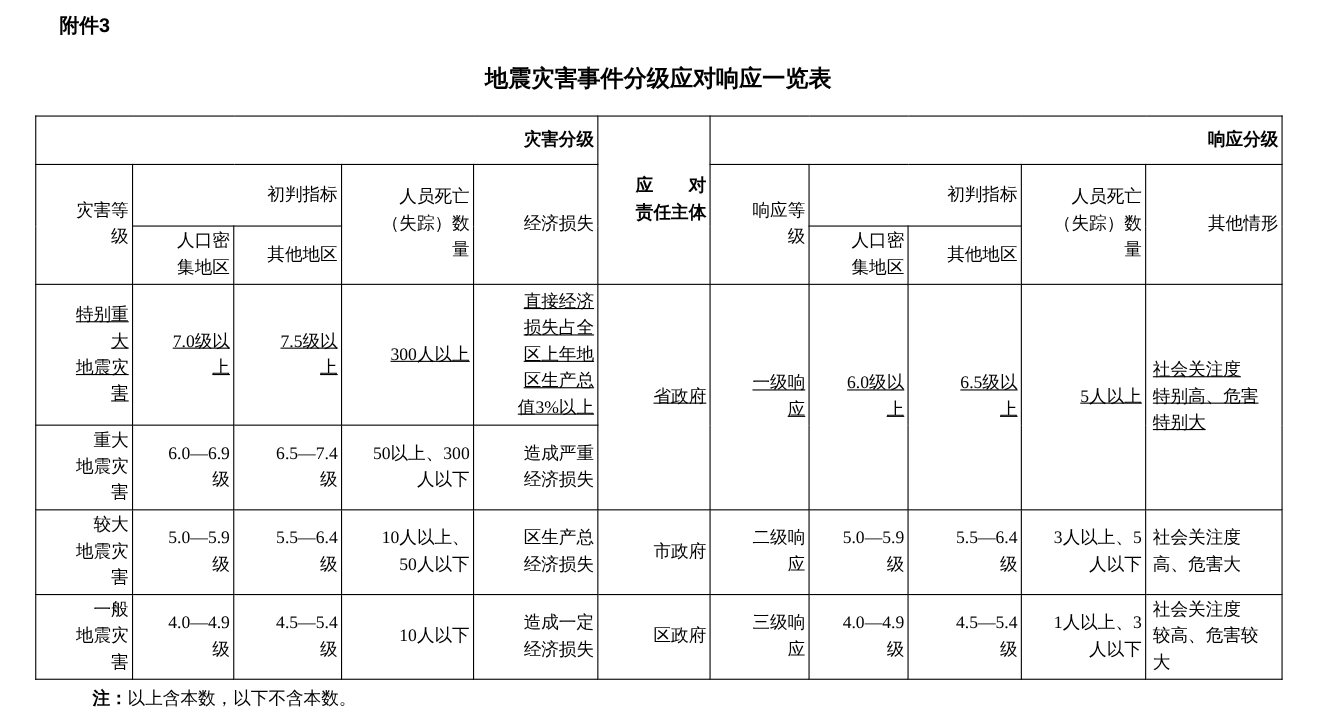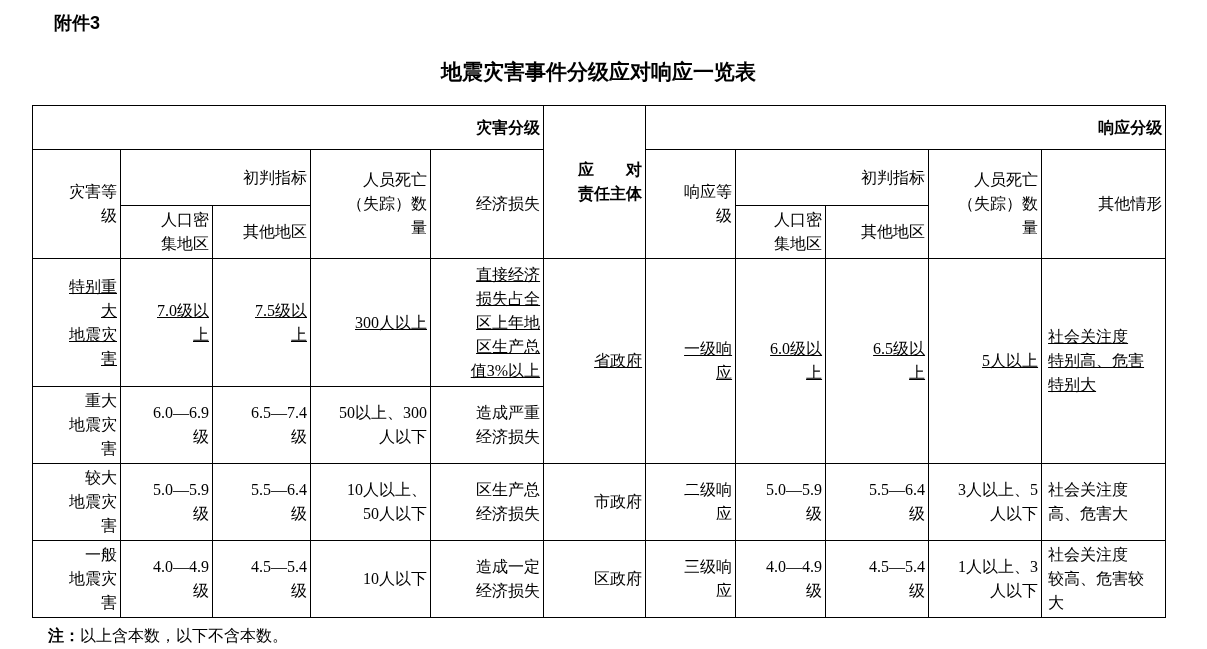--- a/index.html
+++ b/index.html
@@ -32,21 +32,21 @@
   td.ghead { font-weight:bold; }
   td.left { text-align:left; padding-left:6px; padding-right:4px; }
   tr.h1 { height:44px; }
   tr.h2 { height:56px; }
   tr.h3 { height:52px; }
   tr.b1 { height:128px;text-decoration:underline; }
   tr.b2 { height:73px; }
   tr.b3 { height:74px; }
   tr.b4 { height:76px;margin-left:48px; }
   .note {
-    margin:7px 0 0 48px; font-size:16px; line-height:22px;
+    margin:7px 0 0 84px; font-size:16px; line-height:22px;
   }
   .note .prefix { font-weight:bold; }
 </style>
 </head>
 <body>
 
 <div>
 
   <div class="attachment">附件3</div>
 

